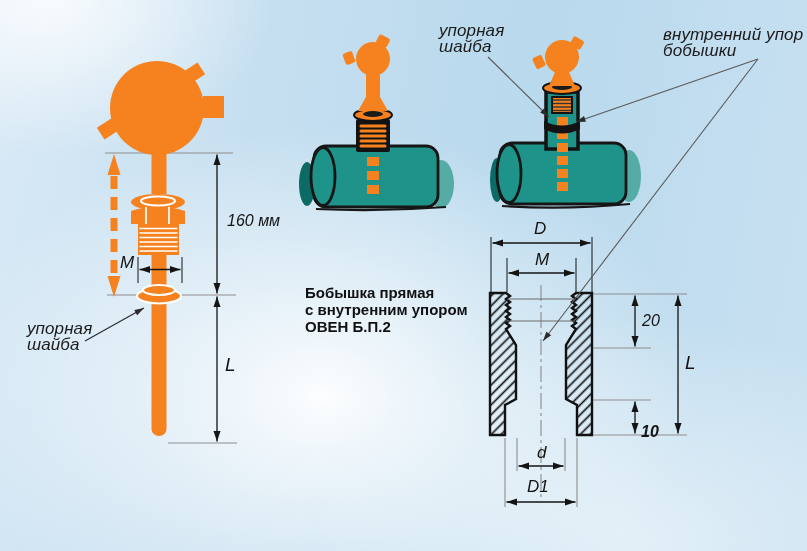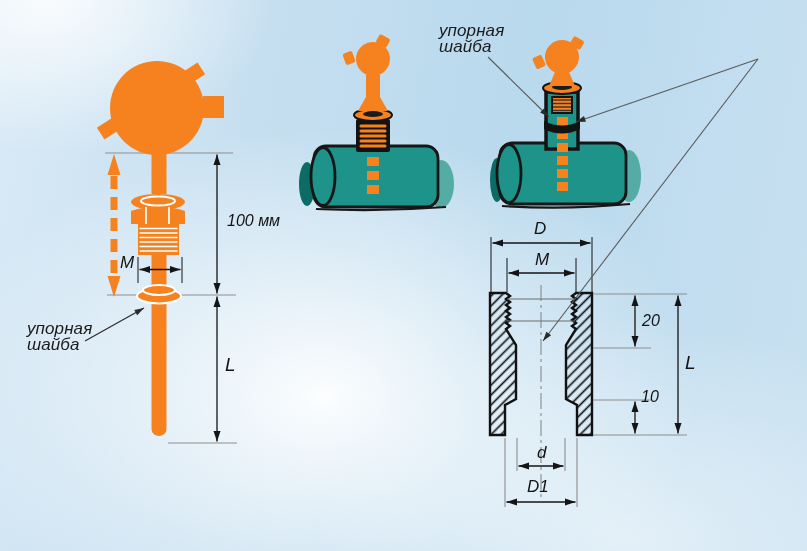--- a/index.html
+++ b/index.html
@@ -226,38 +226,43 @@
       <line x1="488" y1="57" x2="549" y2="117" marker-end="url(#leadArr)"></line>
       <line x1="758" y1="59" x2="576" y2="122" marker-end="url(#leadArr)"></line>
       <line x1="758" y1="59" x2="543" y2="341" marker-end="url(#leadArr)"></line>
     </g>
   </svg>
 
 
   <span class="lbl" style="left:27px;top:321px;">упорная
 шайба</span>
 
-  <span class="dim small" style="left:227px;top:212px;">100 мм</span>
+  <span class="dim small" style="left:227px;top:212px;">160 мм</span>
 
   <span class="dim" style="left:120px;top:253px;">M</span>
 
   <span class="dim big" style="left:225px;top:354px;">L</span>
 
   <span class="lbl" style="left:439px;top:23px;">упорная
 шайба</span>
 
-
+  <span class="lbl" style="left:663px;top:27px;">внутренний упор
+бобышки</span>
+
+  <span class="title" style="left:305px;top:284px;">Бобышка прямая
+с внутренним упором
+ОВЕН Б.П.2</span>
 
   <span class="dim" style="left:534px;top:219px;">D</span>
 
   <span class="dim" style="left:535px;top:250px;">M</span>
 
   <span class="dim small" style="left:642px;top:312px;">20</span>
 
   <span class="dim big" style="left:685px;top:352px;">L</span>
 
-  <span class="dim small" style="left:641px;top:388px;">10</span>
+  <span class="dim small" style="left:641px;top:423px;font-weight:bold;">10</span>
 
   <span class="dim" style="left:537px;top:443px;">d</span>
 
   <span class="dim" style="left:527px;top:477px;">D1</span>
 
 </div>
 
 </body></html>

